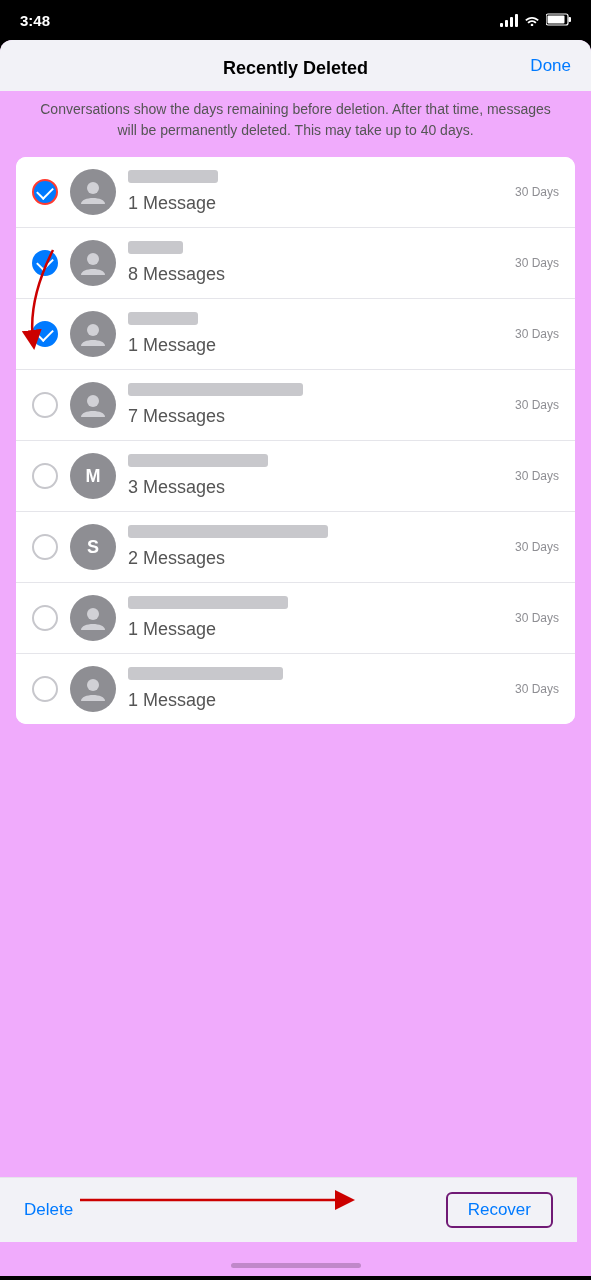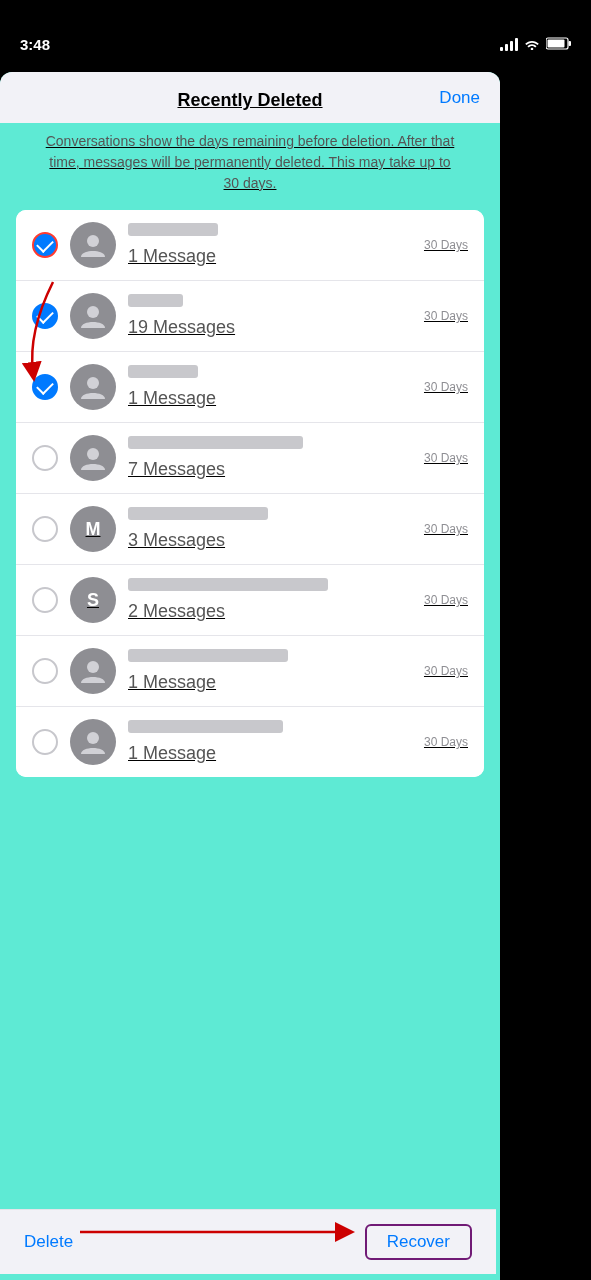--- a/index.html
+++ b/index.html
@@ -8,57 +8,55 @@
       min-height: 1280px;
       background: #000;
       font-family: -apple-system, 'Helvetica Neue', Arial, sans-serif;
       position: relative;
       overflow-x: hidden;
     }
 
     
     .status-bar {
       width: 591px;
-      height: 56px;
+      height: 40px;
       background: #000;
       display: flex;
       align-items: center;
       justify-content: space-between;
       padding: 0 20px;
       color: #fff;
       font-size: 15px;
       font-weight: 600;
-      margin-top: 16px;
     }
     .status-bar-right {
       display: flex;
       align-items: center;
       gap: 6px;
     }
     .signal-bars {
       display: flex;
       align-items: flex-end;
       gap: 2px;
       height: 14px;
     }
     .signal-bar {
       background: #fff;
       width: 3px;
       border-radius: 1px;
     }
 
     
     .sheet {
-      width: 500px;
-      background: #5eead4;
+      width: 591px;
+      background: #f0abfc;
       border-radius: 12px 12px 0 0;
       min-height: 1236px;
       position: relative;
       overflow: hidden;
-      text-decoration: underline;
     }
 
     
     .sheet-header {
       background: #f2f2f7;
       padding: 18px 20px 12px 20px;
       display: flex;
       align-items: center;
       justify-content: center;
       position: relative;
@@ -202,21 +200,21 @@
       background: #c8c8cc;
       border-radius: 3px;
       margin-bottom: 4px;
     }
 
     
     .bottom-toolbar {
       position: absolute;
       bottom: 34px;
       left: 0;
-      right: 4px;
+      right: 14px;
       padding: 14px 24px;
       display: flex;
       justify-content: space-between;
       align-items: center;
       background: #f2f2f7;
       border-top: 1px solid #e5e5ea;
     }
     .delete-btn {
       font-size: 17px;
       color: #007aff;
@@ -299,21 +297,21 @@
       </marker>
     </defs>
     <path d="M 45 10 Q 20 60 25 100" stroke="#cc0000" stroke-width="2.5" fill="none" marker-end="url(#arrowhead)"></path>
   </svg>
 
   <div class="sheet-header">
     <span class="sheet-title">Recently Deleted</span>
     <button class="done-button">Done</button>
   </div>
 
-  <p class="info-text">Conversations show the days remaining before deletion. After that time, messages will be permanently deleted. This may take up to 30 days.</p>
+  <p class="info-text">Conversations show the days remaining before deletion. After that time, messages will be permanently deleted. This may take up to 40 days.</p>
 
   <div class="conversation-list" id="conv-list">
   <div class="conversation-item">
         <div class="checkbox checked highlighted"></div>
         <div class="avatar">
           <div class="avatar-person">
             <svg viewBox="0 0 32 32">
               <circle cx="16" cy="12" r="6" fill="#d1d1d6"></circle>
               <path d="M4 28 c0-8 24-8 24 0" fill="#d1d1d6"></path>
             </svg>
@@ -325,21 +323,21 @@
       <div class="conversation-item">
         <div class="checkbox checked"></div>
         <div class="avatar">
           <div class="avatar-person">
             <svg viewBox="0 0 32 32">
               <circle cx="16" cy="12" r="6" fill="#d1d1d6"></circle>
               <path d="M4 28 c0-8 24-8 24 0" fill="#d1d1d6"></path>
             </svg>
           </div>
         </div>
-        <div class="conv-info"><div class="name-blur" style="width: 55px;"></div><div class="conv-count">19 Messages</div></div>
+        <div class="conv-info"><div class="name-blur" style="width: 55px;"></div><div class="conv-count">8 Messages</div></div>
         <div class="conv-days">30 Days</div>
       </div>
       <div class="conversation-item">
         <div class="checkbox checked"></div>
         <div class="avatar">
           <div class="avatar-person">
             <svg viewBox="0 0 32 32">
               <circle cx="16" cy="12" r="6" fill="#d1d1d6"></circle>
               <path d="M4 28 c0-8 24-8 24 0" fill="#d1d1d6"></path>
             </svg>

